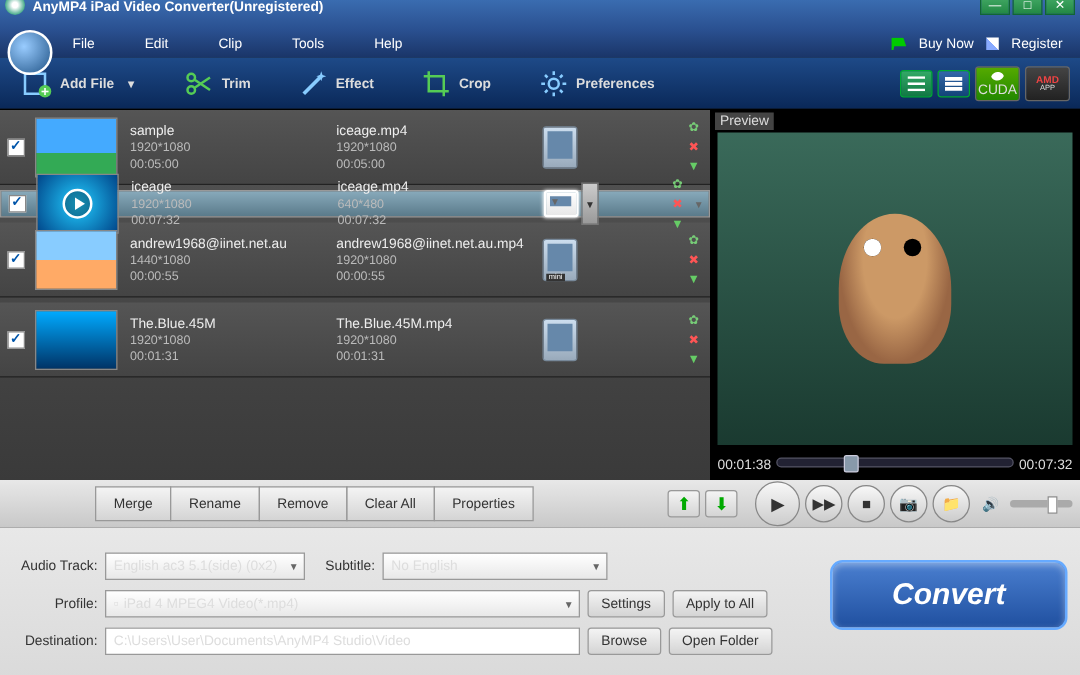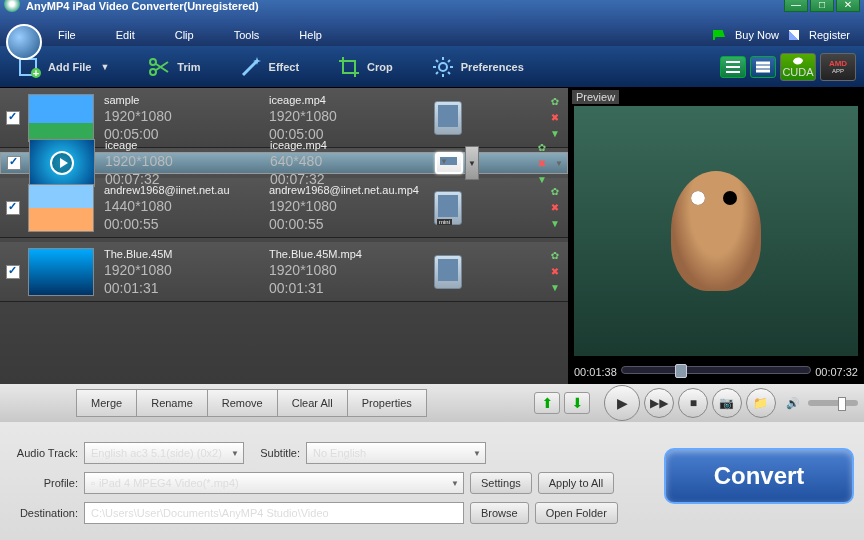--- a/index.html
+++ b/index.html
@@ -33,21 +33,21 @@
 .chk::after{content:"✓";position:absolute;top:-2px;left:1px;color:#05a;font-weight:bold}
 .thumb{width:66px;height:48px;background:#036;border:1px solid #888;margin-right:10px;position:relative;overflow:hidden}
 .thumb.t1{background:linear-gradient(#4af 60%,#3a5 60%)}
 .thumb.t2{background:radial-gradient(circle,#2cf,#048)}
 .thumb.t3{background:linear-gradient(#8cf 50%,#fa6 50%)}
 .thumb.t4{background:linear-gradient(#0af,#036)}
 .play-ov{position:absolute;top:50%;left:50%;transform:translate(-50%,-50%);width:24px;height:24px;border:2px solid #fff;border-radius:50%;background:rgba(0,0,0,.3)}
 .play-ov::after{content:"";position:absolute;top:5px;left:8px;border-left:8px solid #fff;border-top:5px solid transparent;border-bottom:5px solid transparent}
 .col{width:165px;display:flex;flex-direction:column;gap:2px}
 .fname{color:#eee}
-.fdim,.fdur{color:#bbb;font-size:14px}
+.fdim,.fdur{color:#bbb;font-size:10px}
 .devsel{display:flex;align-items:center;gap:2px;margin-right:8px}
 .devicon{width:28px;height:34px;background:linear-gradient(#cde,#9ab);border:1px solid #789;border-radius:3px;position:relative}
 .devicon.sel{border:2px solid #fff;box-shadow:0 0 3px #fff}
 .devicon::after{content:"";position:absolute;inset:3px 3px 7px 3px;background:#68a}
 .devicon.mini::before{content:"mini";position:absolute;bottom:-1px;left:2px;font-size:6px;color:#fff;background:#333;padding:0 2px}
 .devdrop{width:14px;height:34px;background:linear-gradient(#ccc,#999);border:1px solid #777;display:flex;align-items:center;justify-content:center;font-size:8px;color:#333}
 .rowctl{display:flex;flex-direction:column;gap:2px;margin-left:auto}
 .rcbtn{width:14px;height:14px;display:flex;align-items:center;justify-content:center;font-size:10px;cursor:pointer}
 .gear{color:#7c7}
 .xbtn{color:#f55}
@@ -74,21 +74,21 @@
 .formcol{flex:1;display:flex;flex-direction:column;gap:8px}
 .frow{display:flex;align-items:center;gap:6px}
 .flabel{width:68px;text-align:right;color:#333}
 .sel{height:22px;background:linear-gradient(#fff,#e8e8e8);border:1px solid #999;color:#333;padding:0 18px 0 6px;display:flex;align-items:center;position:relative;cursor:pointer}
 .sel::after{content:"▼";position:absolute;right:4px;font-size:8px;color:#666}
 .sel.wide{width:380px}
 .sel.med{width:160px}
 .sel.sub{width:180px;color:#999}
 .txtfield{width:380px;height:22px;background:#fff;border:1px solid #999;color:#333;padding:0 6px;display:flex;align-items:center}
 .sbtn{height:22px;padding:0 10px;background:linear-gradient(#f4f4f4,#d4d4d4);border:1px solid #999;border-radius:3px;color:#333;cursor:pointer;display:flex;align-items:center}
-.convert{width:190px;height:56px;margin-left:auto;margin-top:6px;background:linear-gradient(#4a7fd0,#2050a0);border:2px solid #6af;border-radius:10px;display:flex;align-items:center;justify-content:center;color:#fff;font-size:24px;font-weight:bold;cursor:pointer;box-shadow:inset 0 2px 6px rgba(255,255,255,.4)}
+.convert{width:190px;height:56px;margin-left:auto;margin-top:6px;background:linear-gradient(#4a7fd0,#2050a0);border:2px solid #6af;border-radius:10px;display:flex;align-items:center;justify-content:center;color:#fff;font-size:24px;font-weight:bold;font-style:italic;cursor:pointer;box-shadow:inset 0 2px 6px rgba(255,255,255,.4)}
 </style>
 </head>
 <body>
 
 <div class="titlebar">
   <div class="app-icon"></div>
   <div class="title">AnyMP4 iPad Video Converter(Unregistered)</div>
   <div class="winbtns">
     <div class="winbtn">—</div>
     <div class="winbtn">□</div>

